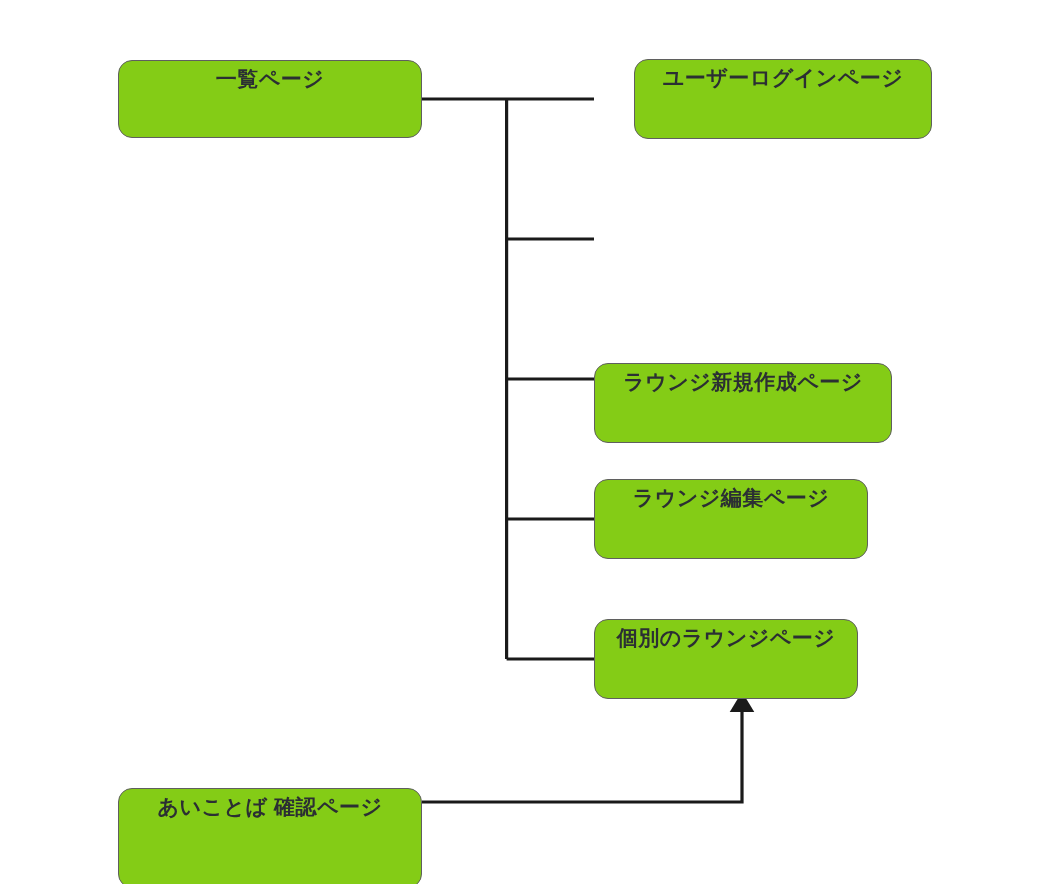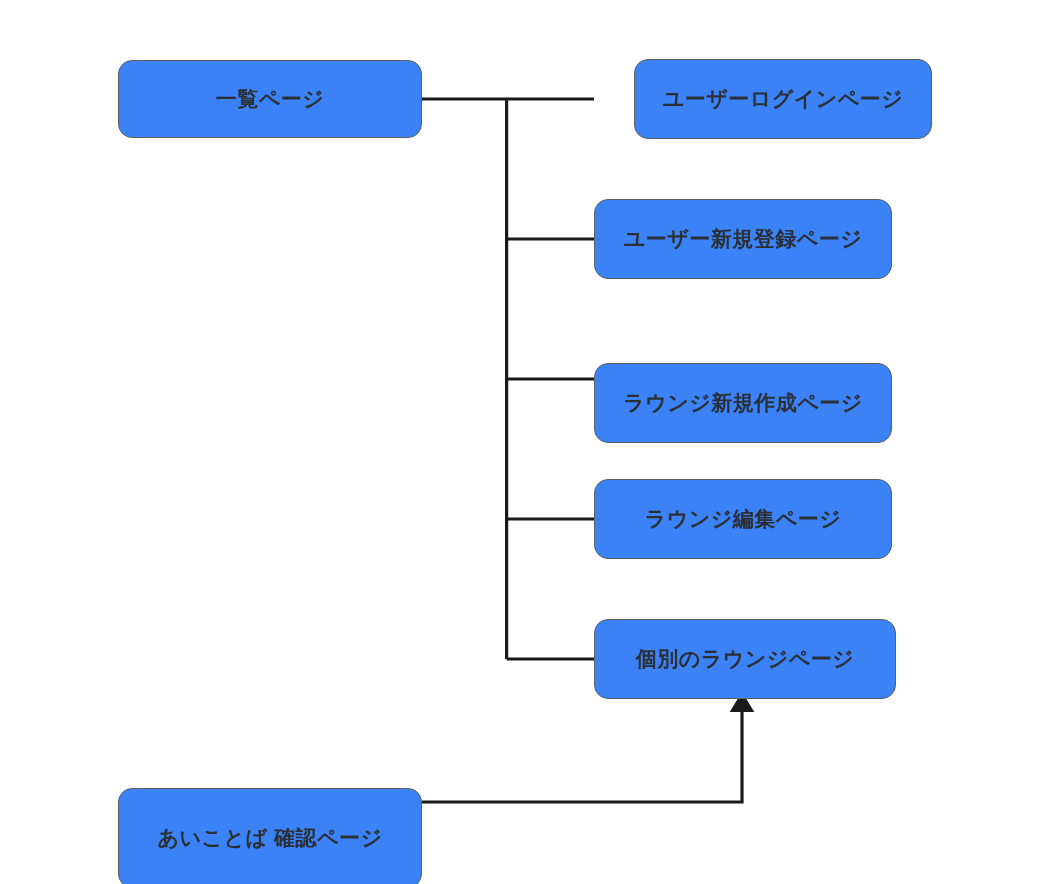--- a/index.html
+++ b/index.html
@@ -20,46 +20,46 @@
   #edge-layer {
     position: absolute;
     left: 0;
     top: 0;
     width: 1052px;
     height: 884px;
   }
   .node {
     position: absolute;
     box-sizing: border-box;
-    background: #3b82f6;
+    background: #84cc16;
     border: 1.6px solid #5f5f5f;
     border-radius: 14px;
     display: flex;
-    align-items: center;
+    align-items: flex-start;
     justify-content: center;
     text-align: center;
     color: #2b2f33;
     font-weight: bold;
     font-size: 21px;
     letter-spacing: 0.5px;
     line-height: 1.3;
     padding: 4px 10px;
     user-select: none;
   }
   .node-label {
     display: block;
     white-space: nowrap;
   }
   
   #node-list-page      { left: 118px; top: 60px;  width: 304px; height: 78px; }
   #node-user-login     { left: 594px; top: 59px;  width: 298px; height: 80px; margin-left: 40px; }
   #node-user-register  { left: 594px; top: 199px; width: 298px; height: 80px; }
   #node-lounge-create  { left: 594px; top: 339px; width: 298px; height: 80px; margin-top: 24px; }
-  #node-lounge-edit    { left: 594px; top: 479px; width: 298px; height: 80px; }
-  #node-lounge-detail  { left: 594px; top: 619px; width: 302px; height: 80px; }
+  #node-lounge-edit    { left: 594px; top: 479px; width: 274px; height: 80px; }
+  #node-lounge-detail  { left: 594px; top: 619px; width: 264px; height: 80px; }
   #node-passphrase     { left: 118px; top: 764px; width: 304px; height: 100px; margin-top: 24px; }
 </style>
 </head>
 <body>
 
 <div id="diagram-canvas">
 
   <svg id="edge-layer" viewBox="0 0 1052 884" xmlns="http://www.w3.org/2000/svg">
     <defs>
       <marker id="arrowhead" markerWidth="9" markerHeight="9" refX="2.6" refY="4.5" orient="auto" markerUnits="strokeWidth">
@@ -83,23 +83,20 @@
   </svg>
 
   <div class="node" id="node-list-page">
     <span class="node-label">一覧ページ</span>
   </div>
 
   <div class="node" id="node-user-login">
     <span class="node-label">ユーザーログインページ</span>
   </div>
 
-  <div class="node" id="node-user-register">
-    <span class="node-label">ユーザー新規登録ページ</span>
-  </div>
 
   <div class="node" id="node-lounge-create">
     <span class="node-label">ラウンジ新規作成ページ</span>
   </div>
 
   <div class="node" id="node-lounge-edit">
     <span class="node-label">ラウンジ編集ページ</span>
   </div>
 
   <div class="node" id="node-lounge-detail">

